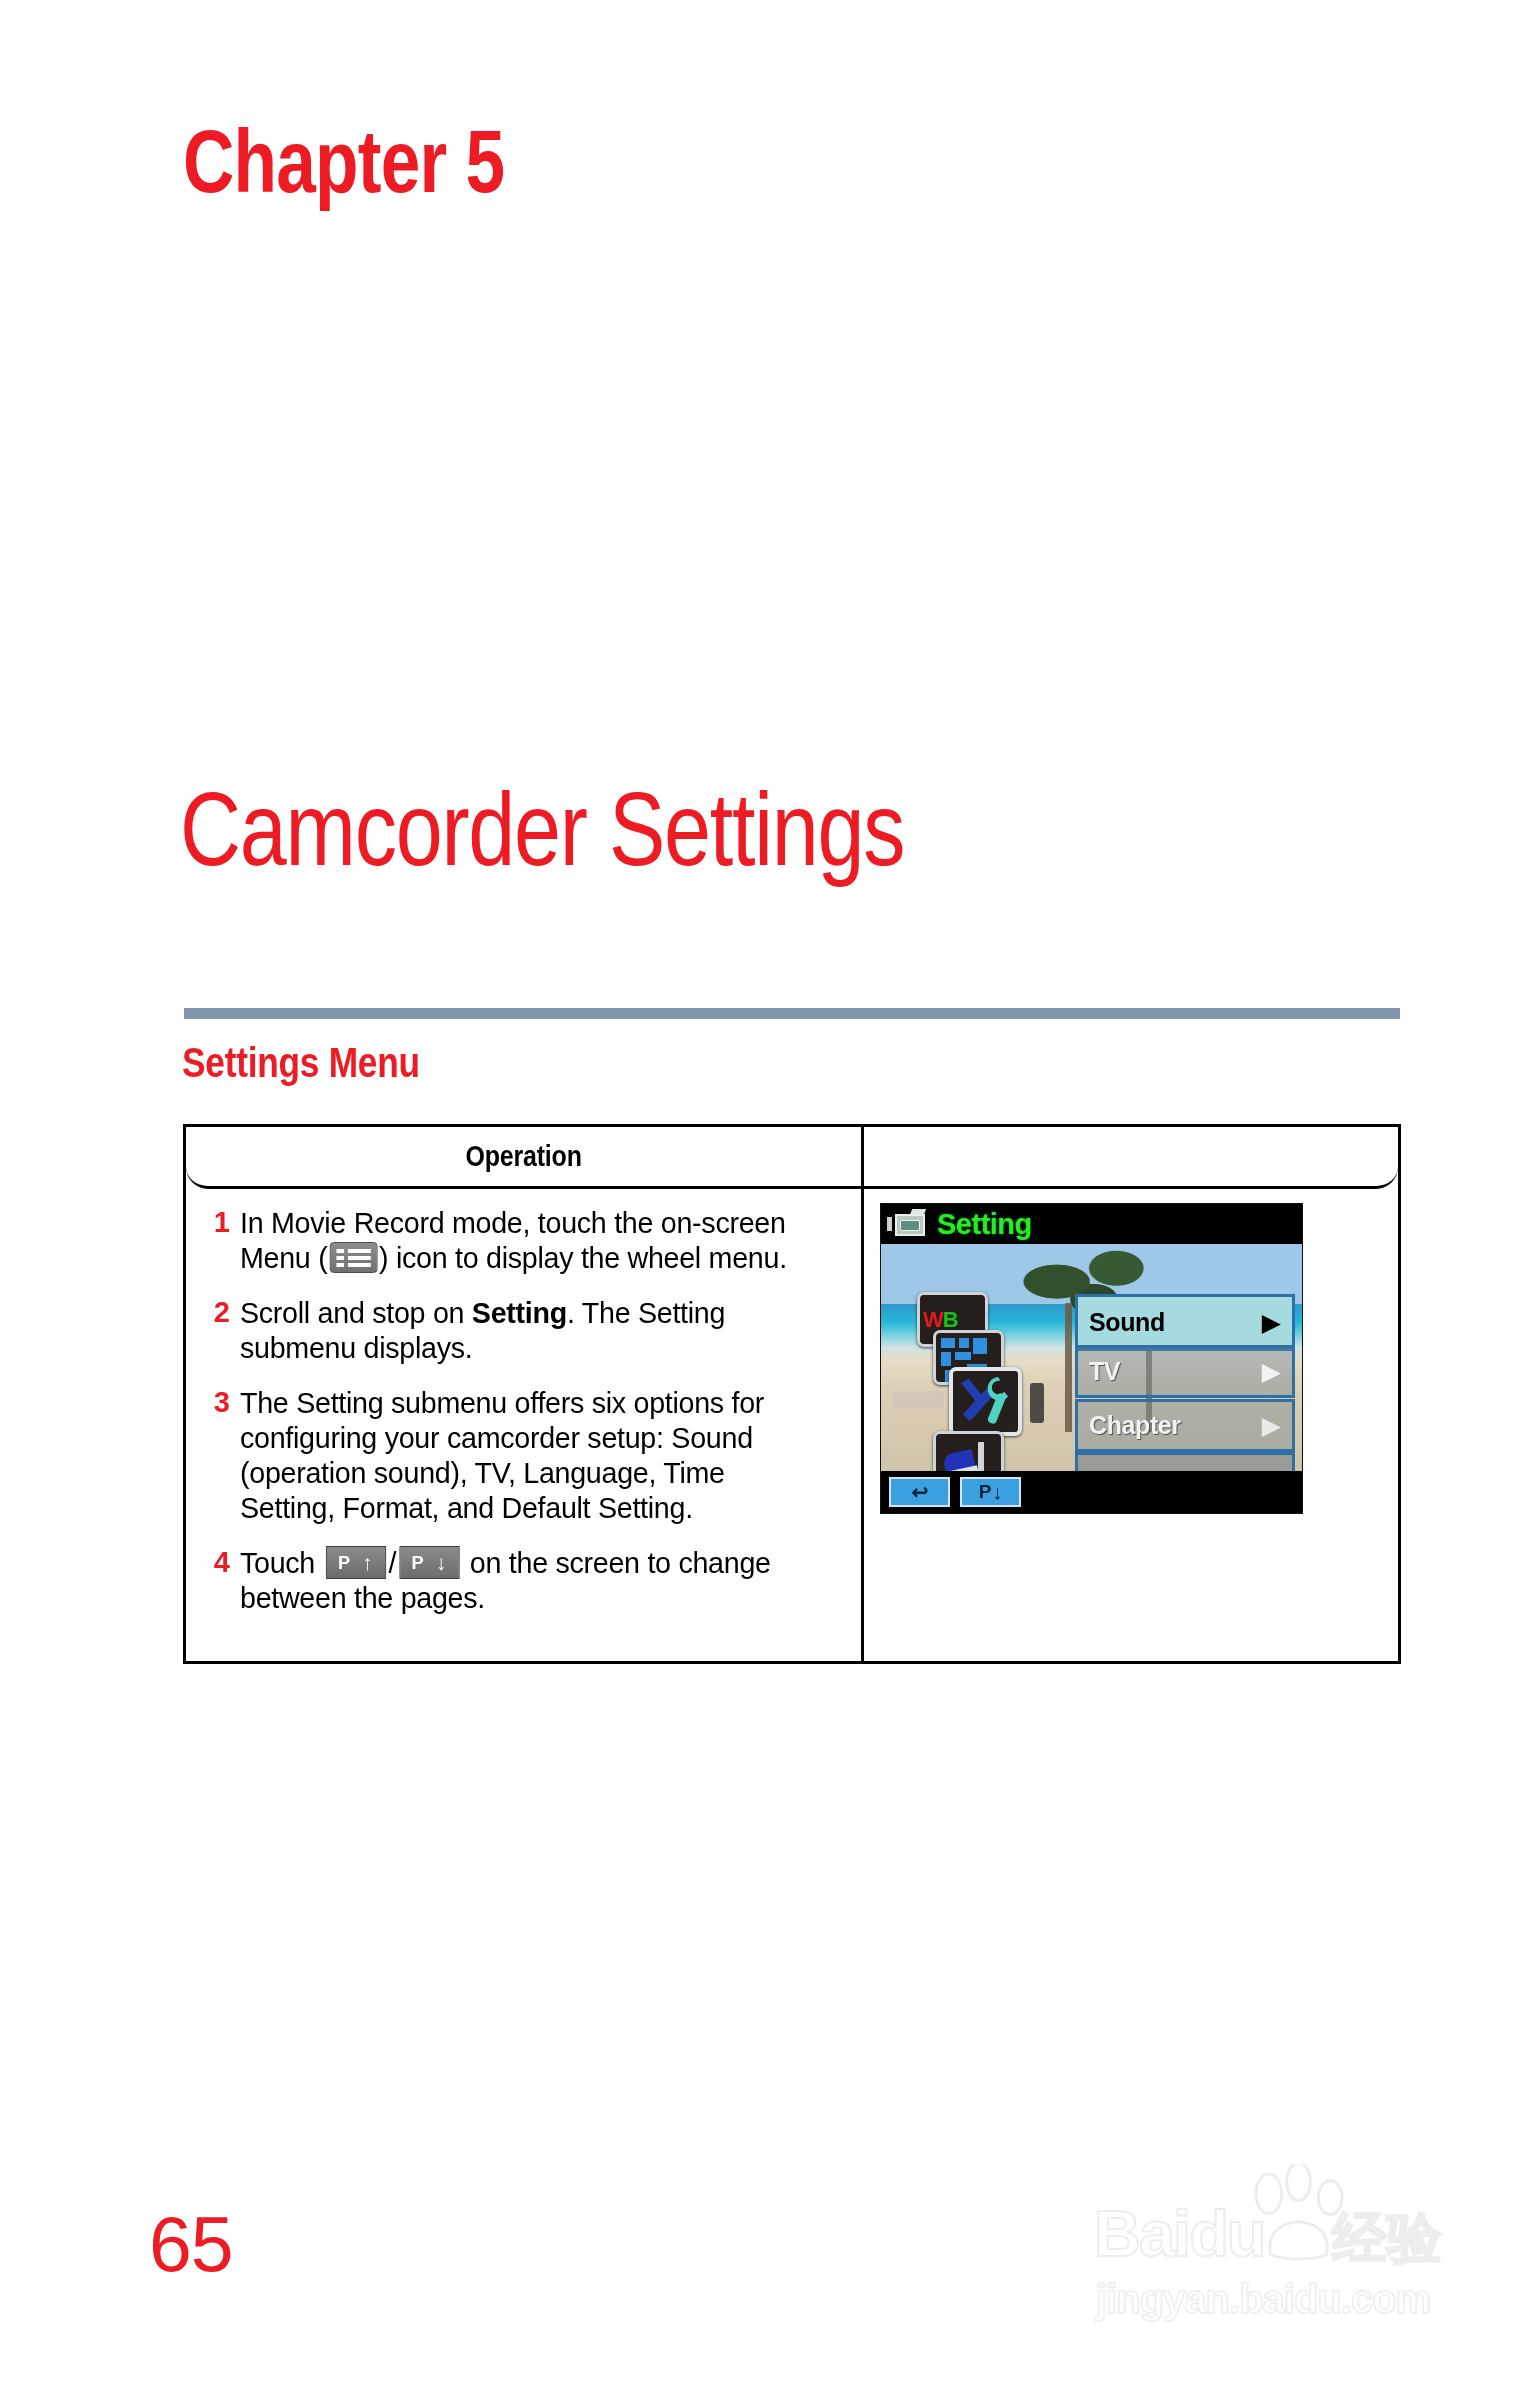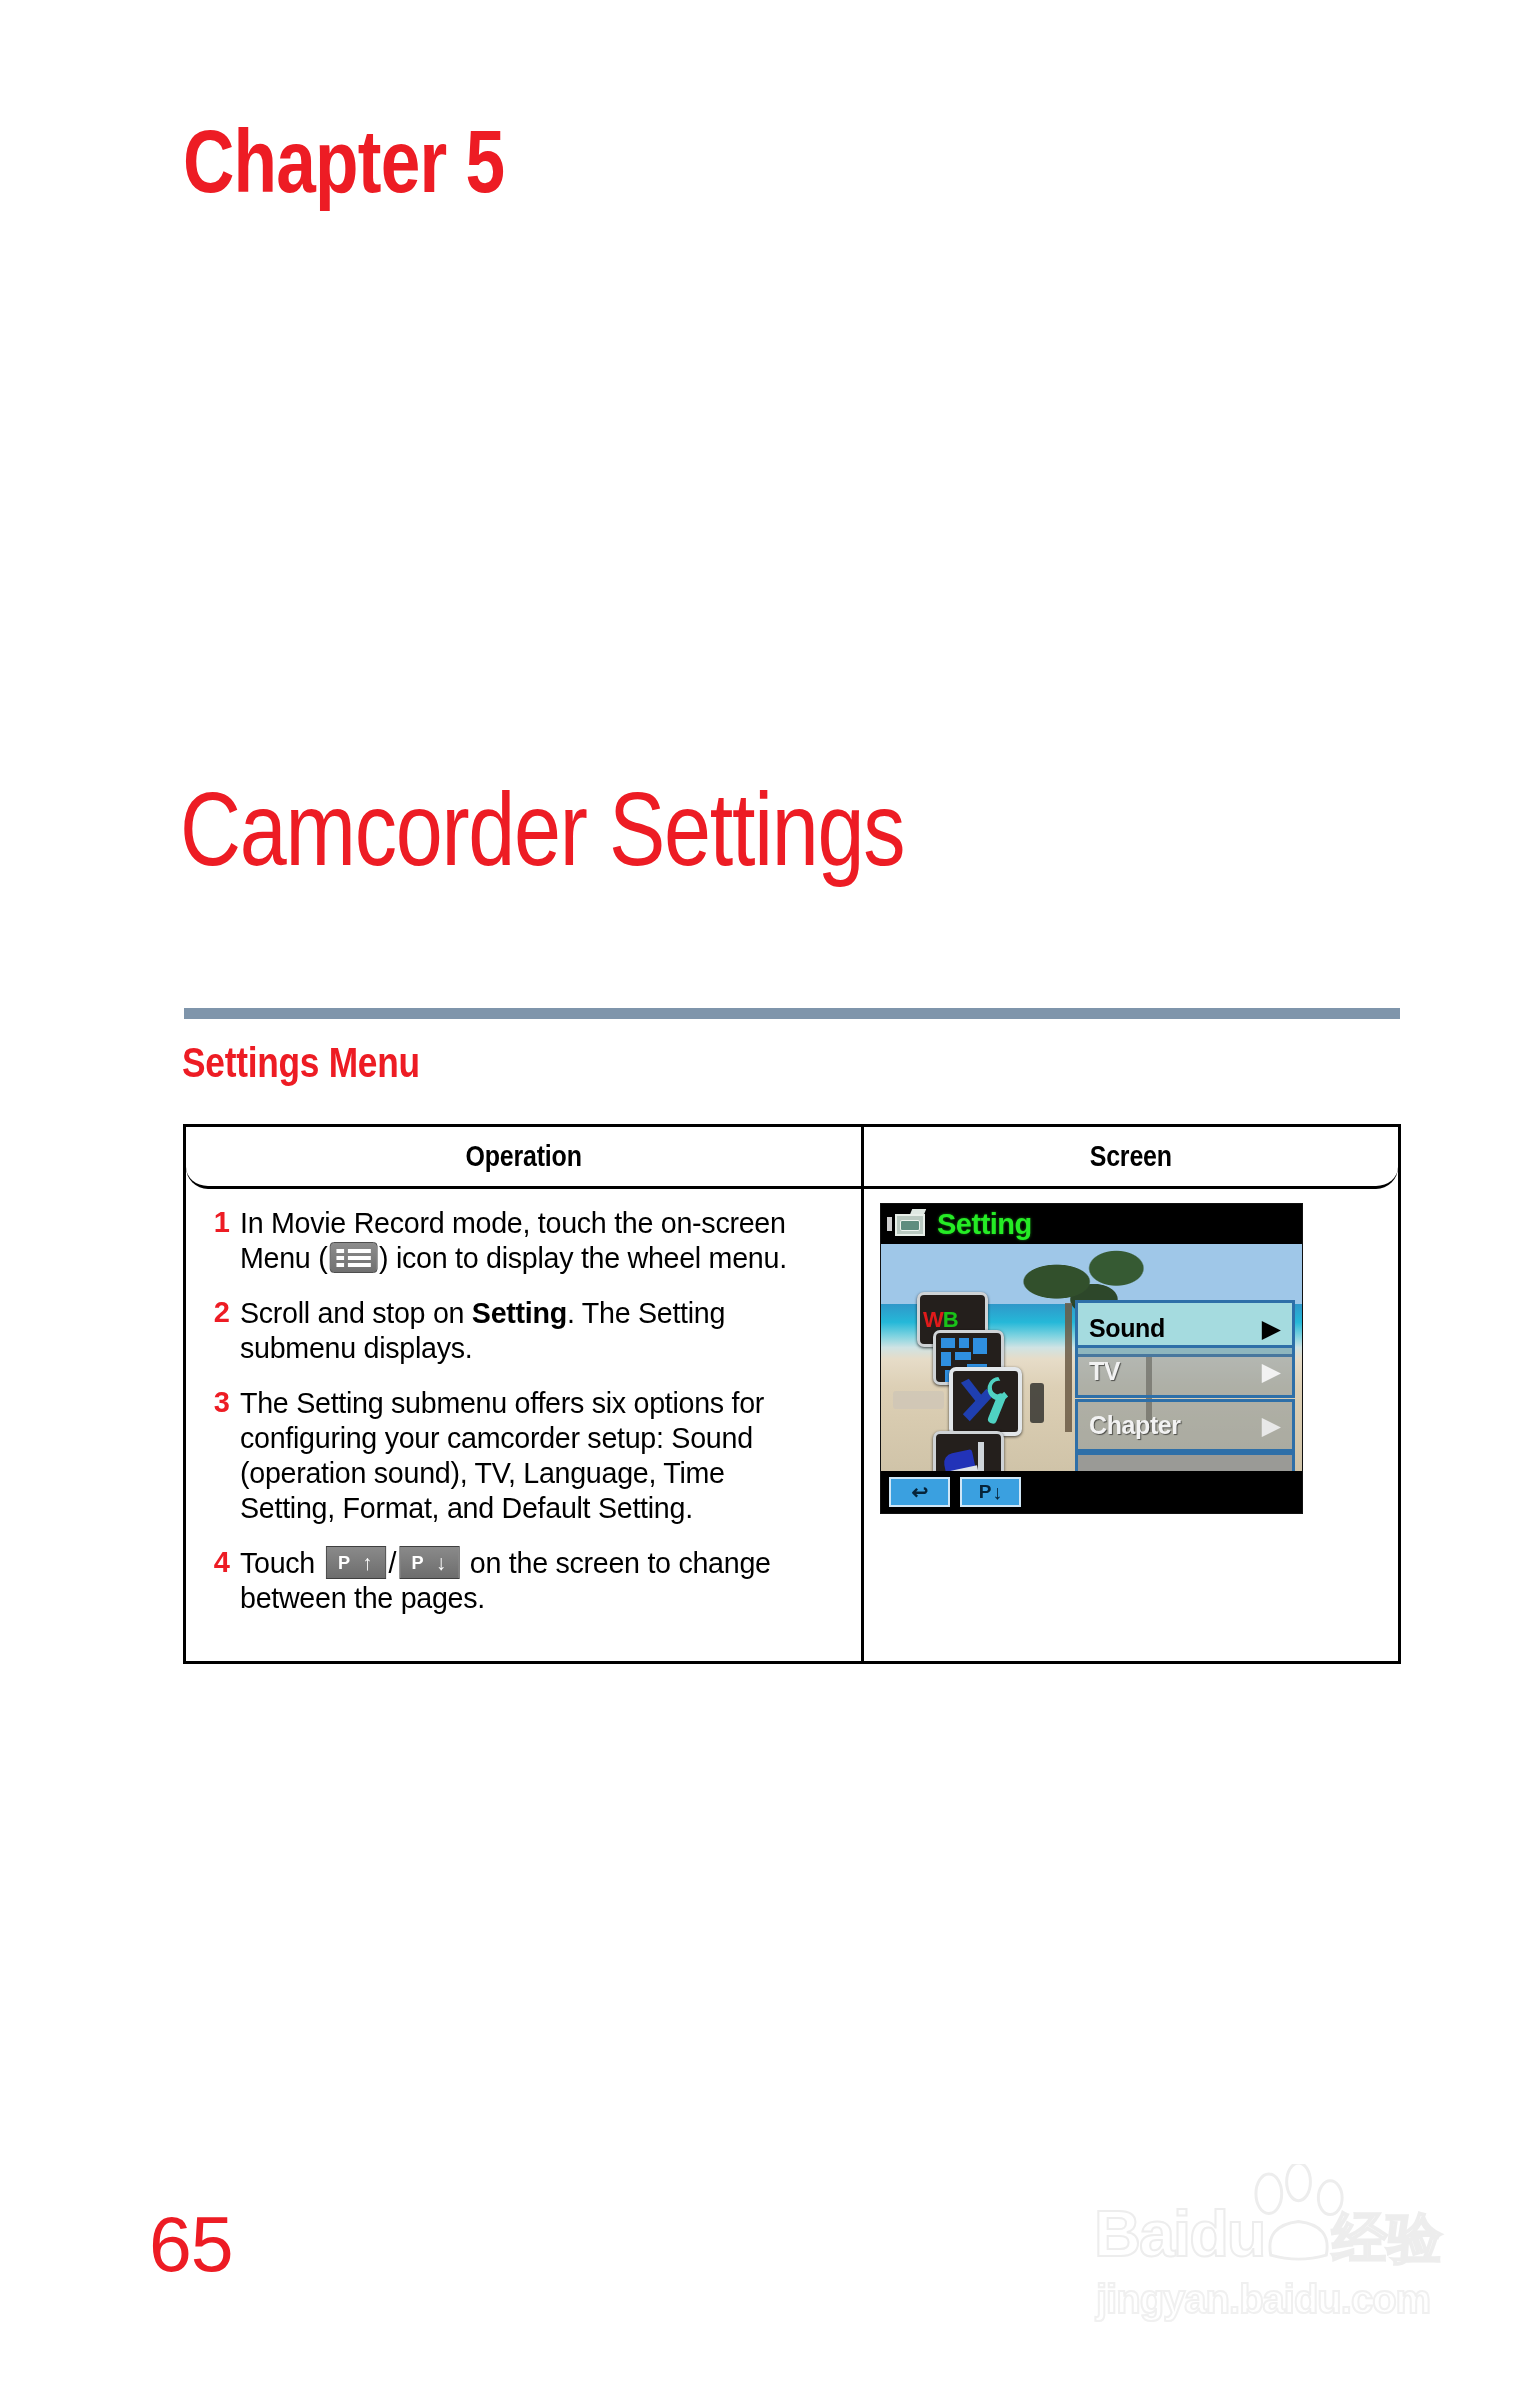--- a/index.html
+++ b/index.html
@@ -183,21 +183,21 @@
   .moon{position:absolute;left:22px;top:16px;width:30px;height:30px;border-radius:50%;
     box-shadow:9px 7px 0 0 #f2d314;clip-path:inset(0 0 0 9px);}
 
   
   .menu-list{position:absolute;left:194px;top:44px;width:220px;height:226px;}
   .mrow{position:absolute;left:0;width:100%;box-sizing:border-box;
     border:3px solid #2e6fa8;display:flex;align-items:center;}
   .mrow .lbl{font-weight:700;font-size:25px;letter-spacing:-0.4px;margin-left:11px;
     font-family:"Liberation Sans",sans-serif;white-space:nowrap;}
   .mrow .arw{margin-left:auto;margin-right:11px;font-size:25px;line-height:25px;}
-  .mrow.r1{top:12px;height:57px;background:#a5dbdf;}
+  .mrow.r1{top:6px;height:57px;background:#a5dbdf;}
   .mrow.r1 .lbl{color:#000;} .mrow.r1 .arw{color:#000;}
   .mrow.r2{top:57px;height:53px;background:rgba(110,130,145,.42);text-align:right;}
   .mrow.r2 .lbl{color:#f2f2f2;text-shadow:1px 1px 1px rgba(0,0,0,.55);}
   .mrow.r2 .arw{color:#f2f2f2;}
   .mrow.r3{top:111px;height:53px;background:rgba(110,130,145,.40);}
   .mrow.r3 .lbl{color:#f2f2f2;text-shadow:1px 1px 1px rgba(0,0,0,.55);}
   .mrow.r3 .arw{color:#e8e8e8;}
   .mrow.r4{top:164px;height:61px;background:#9a9a96;}
   .mrow.r4 .lbl{color:#f0f0f0;text-shadow:1px 1px 1px rgba(0,0,0,.4);}
 
@@ -243,23 +243,20 @@
   <div class="section-rule"></div>
 
   <div class="section-heading">Settings Menu</div>
 
   <div class="proc-table">
 
     <div class="thead">
       <div class="col-op">
         <div class="th-text">Operation</div>
       </div>
-      <div class="col-sc">
-        <div class="th-text">Screen</div>
-      </div>
     </div>
 
     <div class="tbody">
 
       <div class="col-op">
         <div class="steps">
 
           <div class="step">
             <div class="step-num">1</div>
             <div class="step-body">

